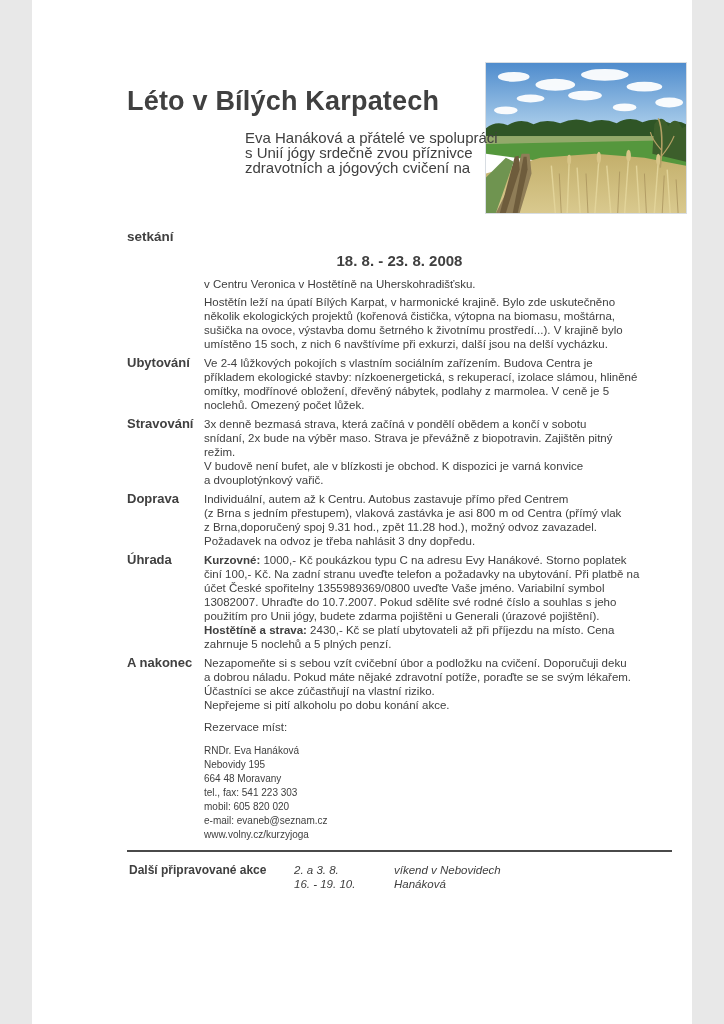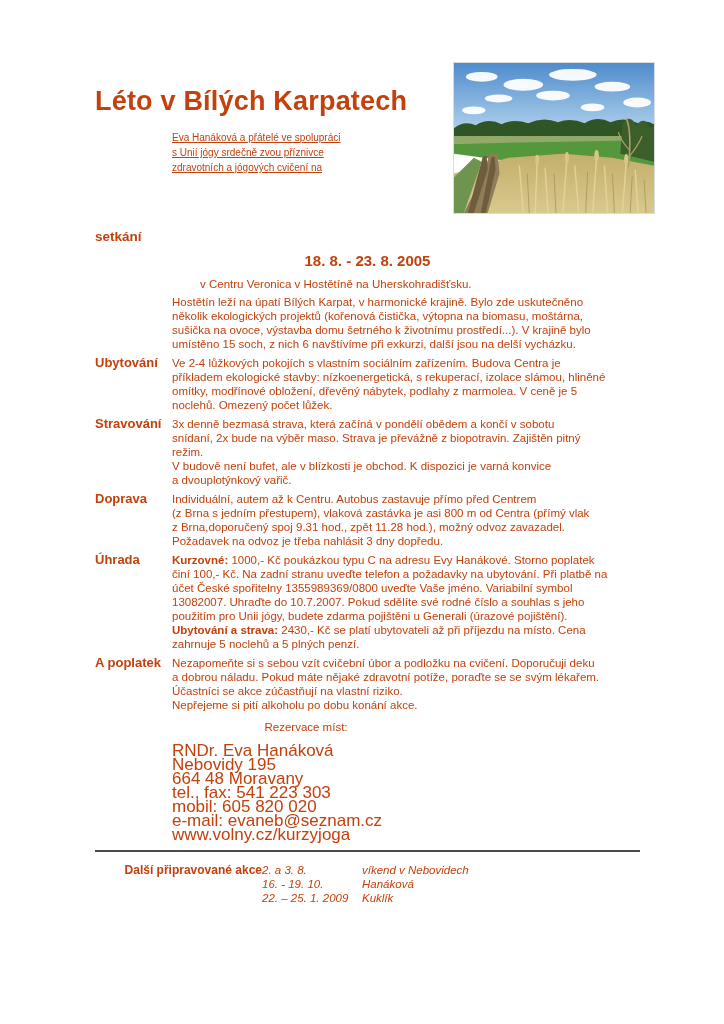--- a/index.html
+++ b/index.html
@@ -1,41 +1,40 @@
 <!DOCTYPE html>
 <html><head>
 <meta charset="utf-8">
 <style>
   html,body{margin:0;padding:0;background:#e8e8e8;}
   .page{
     position:relative;
-    width:724px;height:1024px;
+    width:660px;height:1024px;
     background:#ffffff;
     font-family:"Liberation Sans", sans-serif;
-    color:#c2410c;
+    color:#404040;
     overflow:hidden;
     margin:0 auto;
   }
   .content{
     position:absolute;
     left:95px;top:0;
     width:545px;
   }
   .title{
     margin-top:86px;
     font-size:27px;
     font-weight:bold;
     letter-spacing:0.2px;
   }
   .subtitle{
-    margin:13px 0 0 77px;
-    font-size:10px;
+    margin:13px 0 0 118px;
+    font-size:15px;
     line-height:15px;
     white-space:pre-line;
-    text-decoration:underline;
   }
   .photo{
     position:absolute;
     left:453px;top:62px;
     width:202px;height:152px;
     border:1px solid #d8dde2;
     box-sizing:border-box;
   }
   .photo svg{display:block;width:100%;height:100%;}
   .event-heading{
@@ -49,21 +48,21 @@
     text-align:center;
     font-size:15px;
     font-weight:bold;
   }
   .body-text{
     font-size:11.5px;
     line-height:14px;
     white-space:pre-line;
   }
   .location-line{
-    margin:8px 0 0 105px;
+    margin:8px 0 0 77px;
   }
   .intro{
     margin:4px 0 0 77px;
   }
   .section{
     display:flex;
     margin-top:5px;
     align-items:flex-start;
   }
   .section .label{
@@ -78,25 +77,24 @@
   .b{font-weight:bold;}
   .contacts{
     display:flex;
     margin:8px 0 0 77px;
   }
   .contact-col-left{flex:0 0 268px;}
   .contact-col-right{flex:1;}
   .contact-heading{
     font-size:11.5px;
     line-height:14px;
-    text-align:center;
   }
   .contact-lines{
     margin-top:10px;
-    font-size:17px;
+    font-size:10px;
     line-height:14px;
     white-space:pre-line;
   }
   .rule{
     margin-top:8px;
     border:none;
     border-top:2px solid #4a4a4a;
     width:545px;
   }
   .footer-row{
@@ -104,21 +102,20 @@
     margin-top:11px;
     align-items:flex-start;
   }
   .footer-label{
     flex:0 0 167px;
     font-size:12px;
     font-weight:bold;
     line-height:14px;
     padding-left:2px;
     box-sizing:border-box;
-    text-align:right;
   }
   .footer-events{flex:1;}
   .footer-event{
     display:flex;
     font-size:11.5px;
     line-height:14px;
     font-style:italic;
   }
   .footer-event .date{flex:0 0 100px;}
   .footer-event .name{flex:1;}
@@ -208,21 +205,21 @@
 
   <div class="content">
 
     <div class="title">Léto v Bílých Karpatech</div>
 
     <div class="subtitle">Eva Hanáková a přátelé ve spolupráci
 s Unií jógy srdečně zvou příznivce
 zdravotních a jógových cvičení na</div>
 
     <div class="event-heading">setkání</div>
-    <div class="event-date">18. 8. - 23. 8. 2005</div>
+    <div class="event-date">18. 8. - 23. 8. 2008</div>
 
     <div class="body-text location-line">v Centru Veronica v Hostětíně na Uherskohradišťsku.</div>
 
     <div class="body-text intro">Hostětín leží na úpatí Bílých Karpat, v harmonické krajině. Bylo zde uskutečněno
 několik ekologických projektů (kořenová čistička, výtopna na biomasu, moštárna,
 sušička na ovoce, výstavba domu šetrného k životnímu prostředí...). V krajině bylo
 umístěno 15 soch, z nich 6 navštívíme při exkurzi, další jsou na delší vycházku.</div>
 
 
     <div class="section">
@@ -250,26 +247,26 @@
 Požadavek na odvoz je třeba nahlásit 3 dny dopředu.</div>
     </div>
 
     <div class="section">
       <div class="label">Úhrada</div>
       <div class="text body-text"><span class="b">Kurzovné:</span><span> 1000,- Kč poukázkou typu C na adresu Evy Hanákové. Storno poplatek
 činí 100,- Kč. Na zadní stranu uveďte telefon a požadavky na ubytování. Při platbě na
 účet České spořitelny 1355989369/0800 uveďte Vaše jméno. Variabilní symbol
 13082007. Uhraďte do 10.7.2007. Pokud sdělíte své rodné číslo a souhlas s jeho
 použitím pro Unii jógy, budete zdarma pojištěni u Generali (úrazové pojištění).
-</span><span class="b">Ubytování a strava:</span><span> 2430,- Kč se platí ubytovateli až při příjezdu na místo. Cena
+</span><span class="b">Hostětíně a strava:</span><span> 2430,- Kč se platí ubytovateli až při příjezdu na místo. Cena
 zahrnuje 5 noclehů a 5 plných penzí.</span></div>
     </div>
 
     <div class="section">
-      <div class="label">A poplatek</div>
+      <div class="label">A nakonec</div>
       <div class="text body-text">Nezapomeňte si s sebou vzít cvičební úbor a podložku na cvičení. Doporučuji deku
 a dobrou náladu. Pokud máte nějaké zdravotní potíže, poraďte se se svým lékařem.
 Účastníci se akce zúčastňují na vlastní riziko.
 Nepřejeme si pití alkoholu po dobu konání akce.</div>
     </div>
 
     <div class="contacts">
       <div class="contact-col-left">
         <div class="contact-heading">Rezervace míst:</div>
         <div class="contact-lines">RNDr. Eva Hanáková
@@ -288,22 +285,18 @@
       <div class="footer-label">Další připravované akce</div>
       <div class="footer-events">
         <div class="footer-event">
           <div class="date">2. a 3. 8.</div>
           <div class="name">víkend v Nebovidech</div>
         </div>
         <div class="footer-event">
           <div class="date">16. - 19. 10.</div>
           <div class="name">Hanáková</div>
         </div>
-        <div class="footer-event">
-          <div class="date">22. – 25. 1. 2009</div>
-          <div class="name">Kuklík</div>
-        </div>
       </div>
     </div>
 
 
   </div>
 </div>
 
 </body></html>

